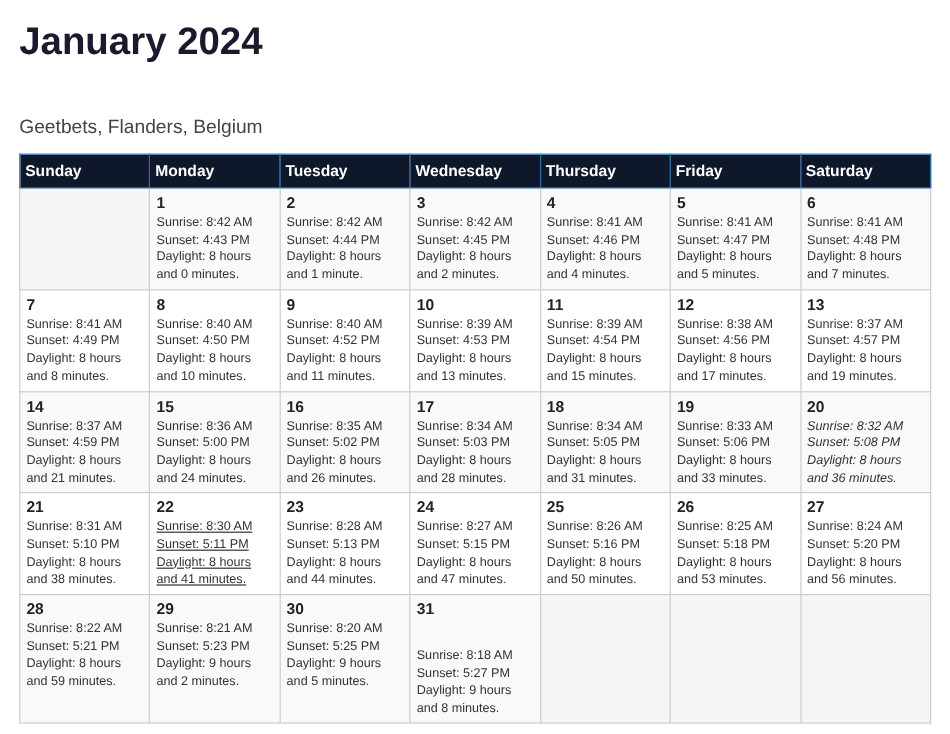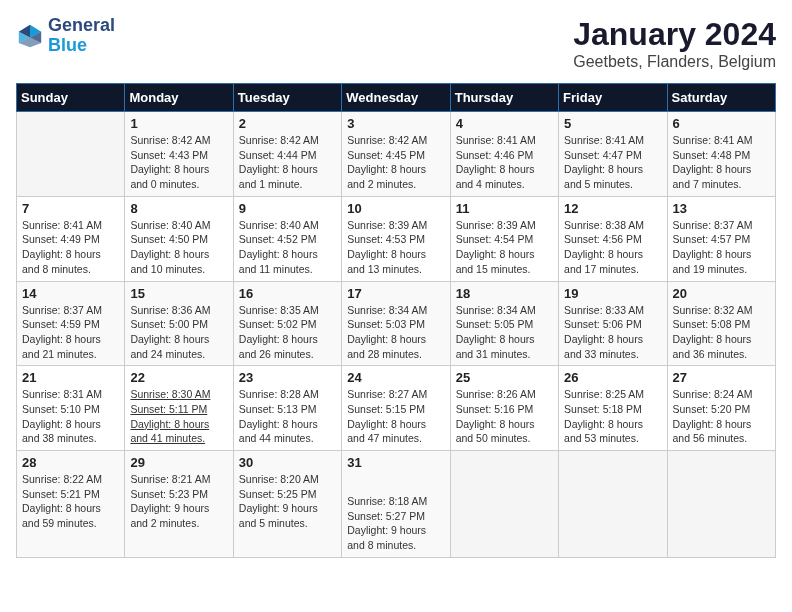--- a/index.html
+++ b/index.html
@@ -29,20 +29,21 @@
       text-align: right;
     }
     .main-title {
       font-size: 32px;
       font-weight: bold;
       color: #1a1a2e;
     }
     .subtitle {
       font-size: 16px;
       color: #444;
+      margin-top: 45px;
     }
     .calendar {
       width: 100%;
       border-collapse: collapse;
       font-size: 11px;
     }
     .calendar thead th {
       background-color: #0f172a;
       color: #fff;
       padding: 6px 4px;
@@ -78,34 +79,20 @@
       line-height: 1.4;
     }
     .empty-cell {
       background: #f5f5f5 !important;
     }
   </style>
 </head>
 <body>
 
 <div class="header">
-  <div class="logo">
-    <svg class="logo-icon" viewBox="0 0 40 40">
-      <polygon points="20,4 36,14 36,30 20,36 4,30 4,14" fill="#1a9ad7" opacity="0.15"></polygon>
-      <polygon points="20,4 36,14 20,22" fill="#1a9ad7"></polygon>
-      <polygon points="4,14 20,22 20,4" fill="#2c4a7c"></polygon>
-      <polygon points="4,14 20,22 4,30" fill="#1a9ad7" opacity="0.7"></polygon>
-      <polygon points="36,14 36,30 20,22" fill="#2c4a7c" opacity="0.8"></polygon>
-      <polygon points="20,22 36,30 20,36 4,30" fill="#2c4a7c" opacity="0.5"></polygon>
-    </svg>
-    <div>
-      <div style="font-size:18px;font-weight:bold;color:#2c4a7c;line-height:1.1">General</div>
-      <div style="font-size:18px;font-weight:bold;color:#1a9ad7;line-height:1.1">Blue</div>
-    </div>
-  </div>
   <div class="title-area">
     <div class="main-title">January 2024</div>
     <div class="subtitle">Geetbets, Flanders, Belgium</div>
   </div>
 </div>
 
 <table class="calendar">
   <thead>
     <tr>
     <th>Sunday</th>
@@ -252,21 +239,21 @@
         </td>
         <td>
           <span class="day-number">19</span>
           <div class="day-info" style="white-space: pre-line;">Sunrise: 8:33 AM
 Sunset: 5:06 PM
 Daylight: 8 hours
 and 33 minutes.</div>
         </td>
         <td>
           <span class="day-number">20</span>
-          <div class="day-info" style="white-space: pre-line;">Sunrise: 8:32 AM
+          <div class="day-info" style="white-space: pre-line; font-style: italic;">Sunrise: 8:32 AM
 Sunset: 5:08 PM
 Daylight: 8 hours
 and 36 minutes.</div>
         </td>
       </tr>
       <tr>
         <td>
           <span class="day-number">21</span>
           <div class="day-info" style="white-space: pre-line;">Sunrise: 8:31 AM
 Sunset: 5:10 PM

